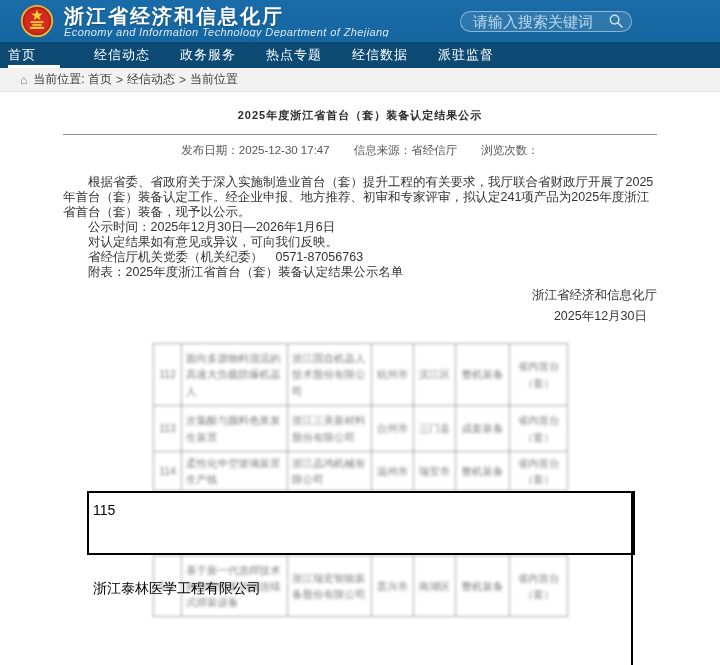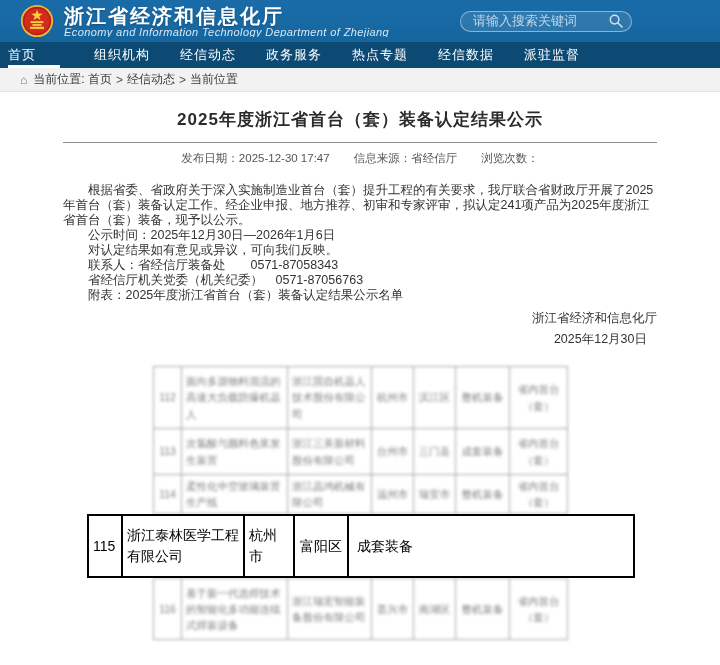--- a/index.html
+++ b/index.html
@@ -6,38 +6,38 @@
   body { font-family:"Liberation Sans","DejaVu Sans",sans-serif; background:#fff; }
   .page { position:relative; width:720px; height:665px; margin:0 auto; background:#fff; overflow:hidden; }
 
   
   .site-header { height:42px; background:linear-gradient(180deg,#1a6ca9 0%,#15669f 100%); display:flex; align-items:center; padding:0 18px 0 20px; }
   .emblem { width:34px; height:34px; flex:0 0 auto; }
   .org-titles { margin-left:10px; flex:1 1 auto; overflow:hidden; }
   .org-cn { color:#fff; font-size:20px; font-weight:bold; letter-spacing:2px; line-height:22px; text-shadow:0 1px 2px rgba(0,0,0,.25); }
   .org-en { color:#d8e8f4; font-size:11px; letter-spacing:.4px; line-height:10px;font-style:italic; }
   .search-box { position:relative; width:172px; height:21px; flex:0 0 auto; margin-right:70px; }
-  .search-box input { width:100%; height:100%; border:1px solid rgba(255,255,255,.45); border-radius:12px; background:rgba(255,255,255,.10); color:#e8f2fa; font-size:13px; padding:0 28px 0 12px; outline:none; font-family:Liberation Serif, serif; }
+  .search-box input { width:100%; height:100%; border:1px solid rgba(255,255,255,.45); border-radius:12px; background:rgba(255,255,255,.10); color:#e8f2fa; font-size:15px; padding:0 28px 0 12px; outline:none; font-family:Liberation Sans, sans-serif; }
   .search-box input::placeholder { color:#bcd8ec; }
   .search-icn { position:absolute; right:9px; top:3px; width:14px; height:14px; cursor:pointer; }
 
   
   .site-nav { height:26px; background:#0c4a74; display:flex; align-items:stretch; padding-left:8px; }
   .nav-item { position:relative; width:86px; color:#fff; font-size:13px; line-height:26px; text-align:left; cursor:pointer; letter-spacing:1px; }
   .nav-item.active::after { content:""; position:absolute; left:0; bottom:0; width:52px; height:3px; background:#fff; }
 
   
   .crumb-bar { height:24px; background:#f2f2f2; border-bottom:1px solid #e6e6e6; display:flex; align-items:center; padding:0 20px; font-size:12px; color:#3a3a3a; }
   .crumb-icn { color:#777; font-size:12px; margin-right:6px; }
   .crumb-bar a { color:#3a3a3a; text-decoration:none; cursor:pointer; }
   .crumb-sep { margin:0 4px; color:#555; }
 
   
   .article { padding:0 63px; }
-  .art-title { margin-top:16px; text-align:center; font-size:17px; font-weight:bold; color:#2b2b2b; letter-spacing:1px; }
+  .art-title { margin-top:16px; text-align:center; font-size:11px; font-weight:bold; color:#2b2b2b; letter-spacing:1px; }
   .art-divider { border:none; border-top:1px solid #8d8d8d; margin-top:11px; }
   .art-meta { margin-top:8px; display:flex; justify-content:center; gap:24px; font-size:11.5px; color:#555; }
   .art-body { margin-top:17px; font-size:12.5px; color:#333; line-height:15px; }
   .art-body p { text-indent:2em; }
   .signature { margin-top:5px; text-align:right; font-size:12.5px; color:#333; line-height:21px; }
   .signature .sig-date { padding-right:10px; }
 
   
   .table-zone { position:relative; margin-top:16px; }
   .btable { width:415px; margin-left:90px; filter:blur(1.7px); opacity:.82; }
@@ -47,21 +47,21 @@
   .btable .tcell:last-child { border-right:none; }
   .b-seq   { flex:0 0 28px; justify-content:center; }
   .b-prod  { flex:0 0 106px; }
   .b-comp  { flex:0 0 84px; }
   .b-city  { flex:0 0 42px; justify-content:center; }
   .b-dist  { flex:0 0 42px; justify-content:center; }
   .b-type  { flex:0 0 54px; justify-content:center; }
   .b-scope { flex:1 1 auto; justify-content:center; text-align:center; }
   .h62 { height:62px; } .h46 { height:46px; } .h40 { height:40px; }
 
-  .hrow { position:relative; z-index:2; width:548px; margin-left:24px; display:flex; background:#fff; border:2px solid #000; height:64px; }
+  .hrow { position:relative; z-index:2; width:548px; margin-left:24px; display:flex; background:#fff; border:2px solid #000; height:64px;flex-direction:column; }
   .hrow .tcell { border-right:2px solid #000; font-size:14px; color:#000; line-height:1.5; padding:2px 4px; display:flex; align-items:center; overflow:hidden; }
   .hrow .tcell:last-child { border-right:none; }
   .hl-seq   { flex:0 0 34px; justify-content:flex-start; padding-left:5px; }
   .hl-prod  { flex:0 0 134px; }
   .hl-comp  { flex:0 0 122px; }
   .hl-city  { flex:0 0 50px; justify-content:center; }
   .hl-dist  { flex:0 0 54px; justify-content:center; }
   .hl-type  { flex:0 0 72px; justify-content:center; }
   .hl-scope { flex:1 1 auto; justify-content:center; text-align:center; padding:2px 9px; }
 </style>
@@ -88,21 +88,20 @@
       <input type="text" placeholder="请输入搜索关键词" style="">
       <svg class="search-icn" viewBox="0 0 14 14">
         <circle cx="5.6" cy="5.6" r="4.3" fill="none" stroke="#cfe2f0" stroke-width="1.5"></circle>
         <line x1="9" y1="9" x2="13" y2="13" stroke="#cfe2f0" stroke-width="1.5" stroke-linecap="round"></line>
       </svg>
     </div>
   </header>
 
   <nav class="site-nav">
     <div class="nav-item active">首页</div>
-    <div class="nav-item">组织机构</div>
     <div class="nav-item">经信动态</div>
     <div class="nav-item">政务服务</div>
     <div class="nav-item">热点专题</div>
     <div class="nav-item">经信数据</div>
     <div class="nav-item">派驻监督</div>
   </nav>
 
   <div class="crumb-bar">
     <span class="crumb-icn">⌂</span>
     <span>当前位置:</span>&nbsp;
@@ -117,21 +116,20 @@
     <div class="art-meta">
       <span>发布日期：2025-12-30 17:47</span>
       <span>信息来源：省经信厅</span>
       <span>浏览次数：</span>
     </div>
 
     <div class="art-body">
       <p>根据省委、省政府关于深入实施制造业首台（套）提升工程的有关要求，我厅联合省财政厅开展了2025年首台（套）装备认定工作。经企业申报、地方推荐、初审和专家评审，拟认定241项产品为2025年度浙江省首台（套）装备，现予以公示。</p>
       <p>公示时间：2025年12月30日—2026年1月6日</p>
       <p>对认定结果如有意见或异议，可向我们反映。</p>
-      <p>联系人：省经信厅装备处　　0571-87058343</p>
       <p>省经信厅机关党委（机关纪委）　0571-87056763</p>
       <p>附表：2025年度浙江省首台（套）装备认定结果公示名单</p>
     </div>
 
     <div class="signature">
       <div>浙江省经济和信息化厅</div>
       <div class="sig-date">2025年12月30日</div>
     </div>
 
     <div class="table-zone">

